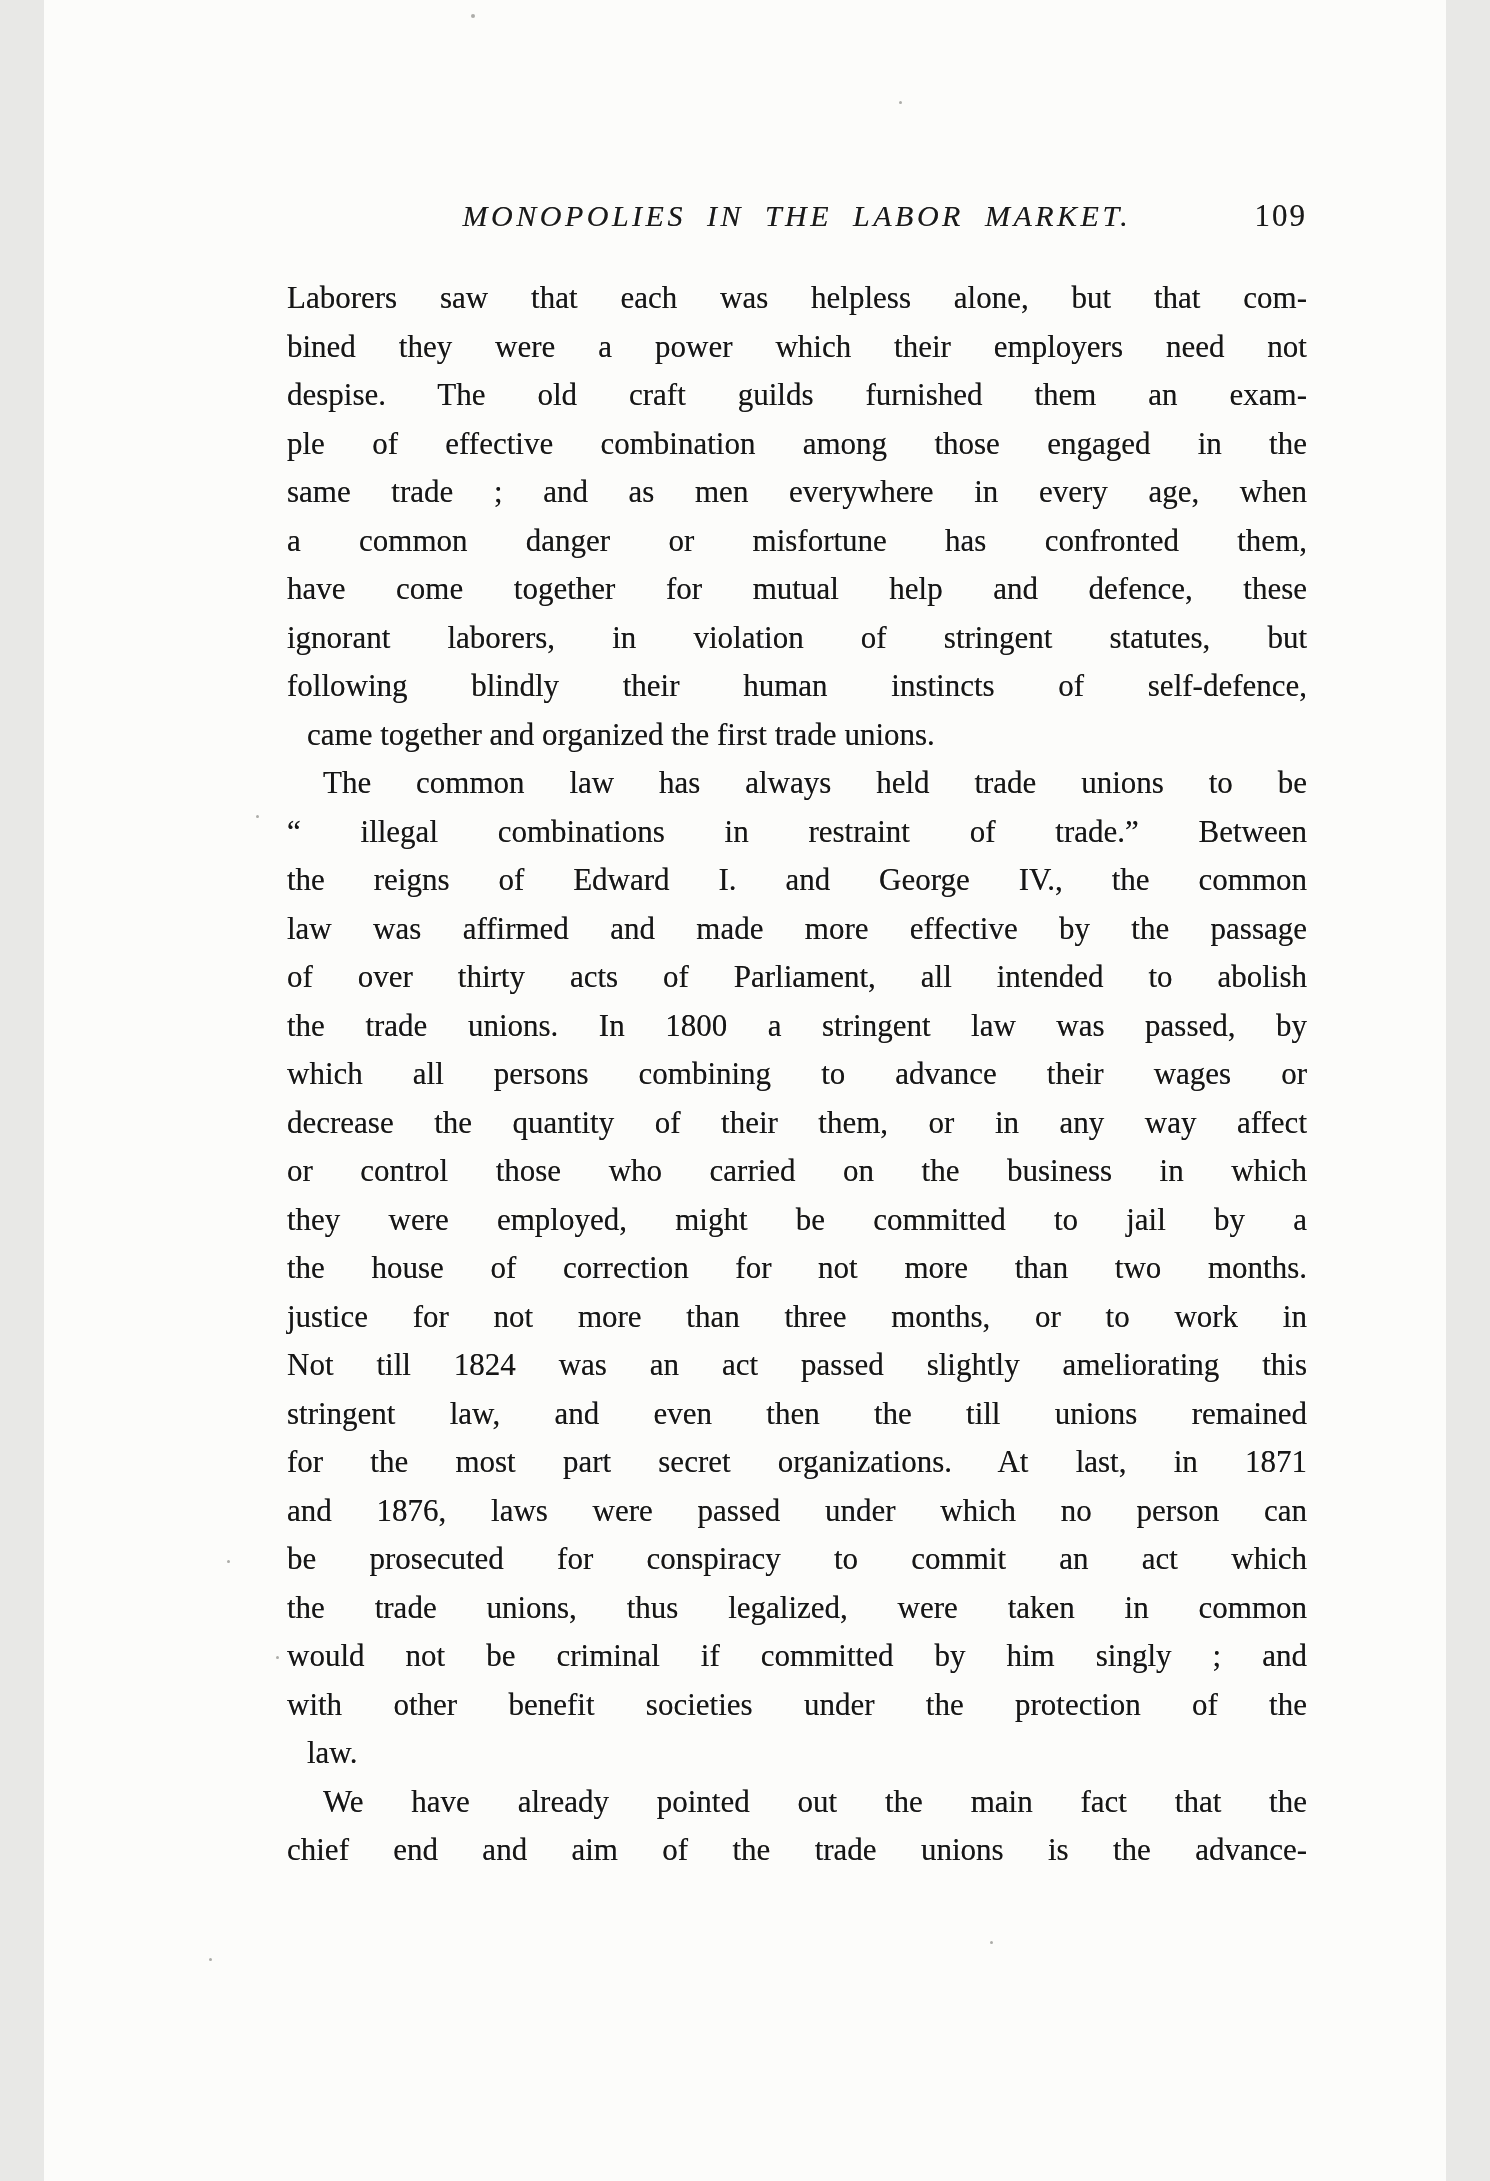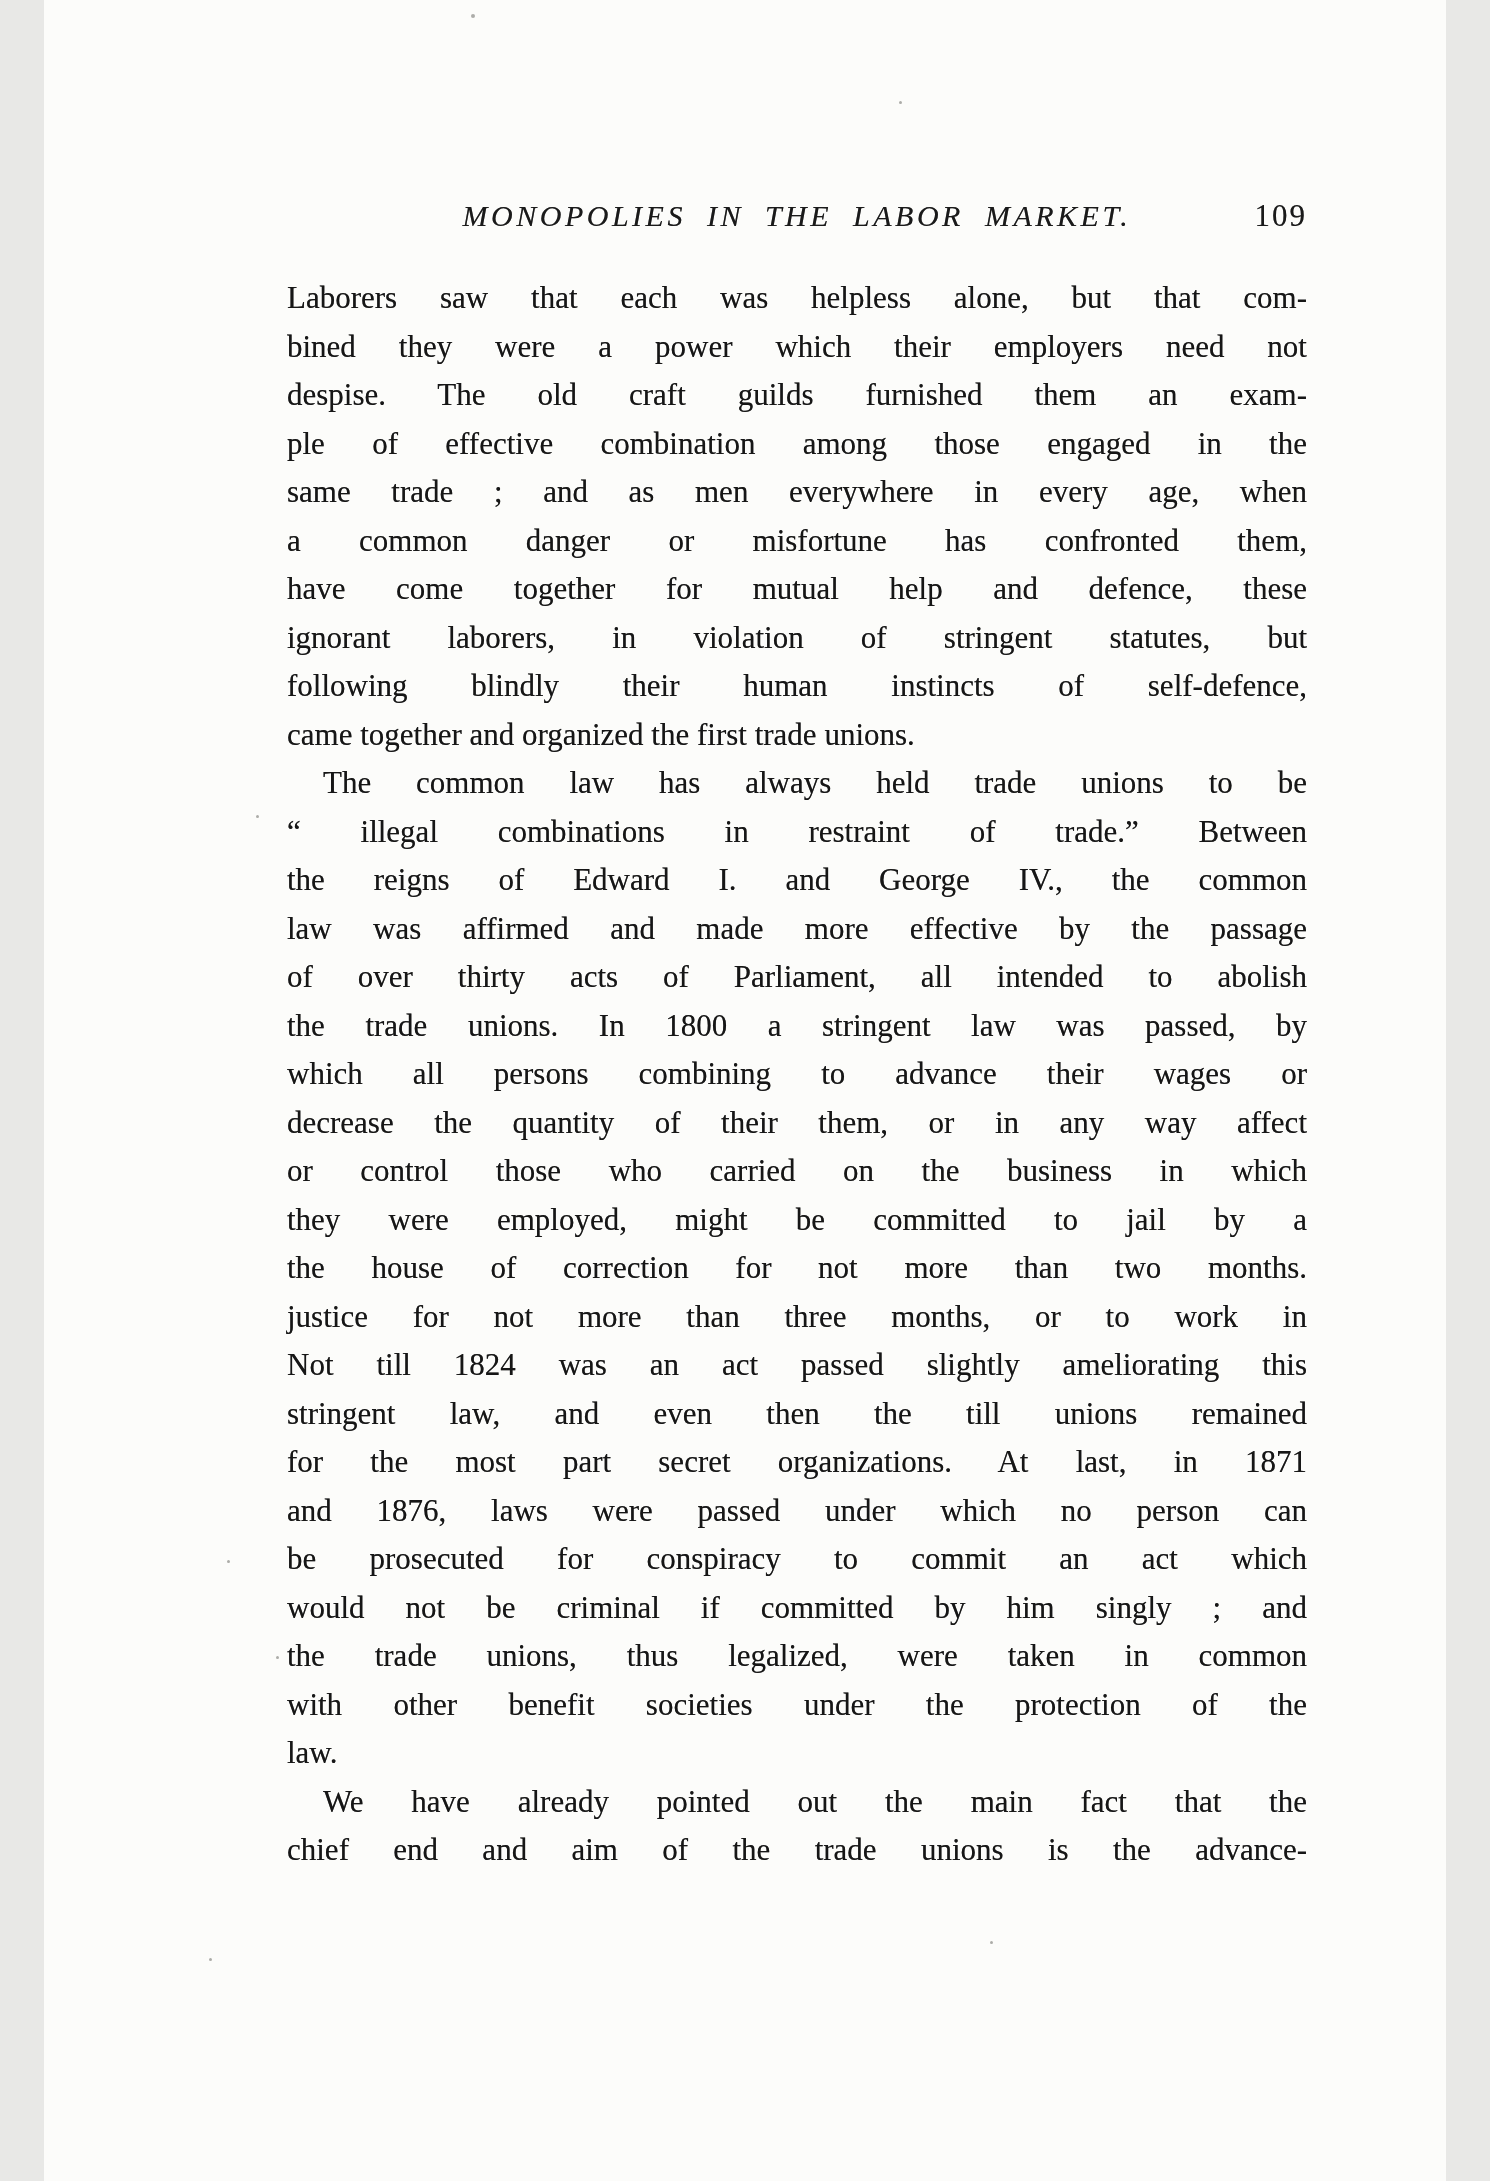--- a/index.html
+++ b/index.html
@@ -60,20 +60,21 @@
     height: 48.5px;
     white-space: normal;
     text-align: justify;
     text-align-last: justify;
     color: #161616;
     text-shadow: 0 0 0.5px rgba(22,22,22,0.6);
   }
   .line.no-justify {
     text-align: center;
     text-align-last: left;
+    margin-left: 20px;
   }
   .line.indent {
     text-indent: 36px;
   }
   .scan-speck {
     position: absolute;
     width: 4px;
     height: 4px;
     border-radius: 50%;
     background: #8a8a86;
@@ -121,22 +122,22 @@
         <div class="line">decrease the quantity of their them, or in any way affect</div>
         <div class="line">or control those who carried on the business in which</div>
         <div class="line">they were employed, might be committed to jail by a</div>
         <div class="line">the house of correction for not more than two months.</div>
         <div class="line">justice for not more than three months, or to work in</div>
         <div class="line">Not till 1824 was an act passed slightly ameliorating this</div>
         <div class="line">stringent law, and even then the till unions remained</div>
         <div class="line">for the most part secret organizations.  At last, in 1871</div>
         <div class="line">and 1876, laws were passed under which no person can</div>
         <div class="line">be prosecuted for conspiracy to commit an act which</div>
+        <div class="line">the trade unions, thus legalized, were taken in common</div>
         <div class="line">would not be criminal if committed by him singly ; and</div>
-        <div class="line">the trade unions, thus legalized, were taken in common</div>
         <div class="line">with other benefit societies under the protection of the</div>
         <div class="line no-justify">law.</div>
       </div>
       <div class="paragraph">
         <div class="line indent">We have already pointed out the main fact that the</div>
         <div class="line">chief end and aim of the trade unions is the advance-</div>
       </div>
     </div>
 
   <div class="scan-speck speck-1"></div>

